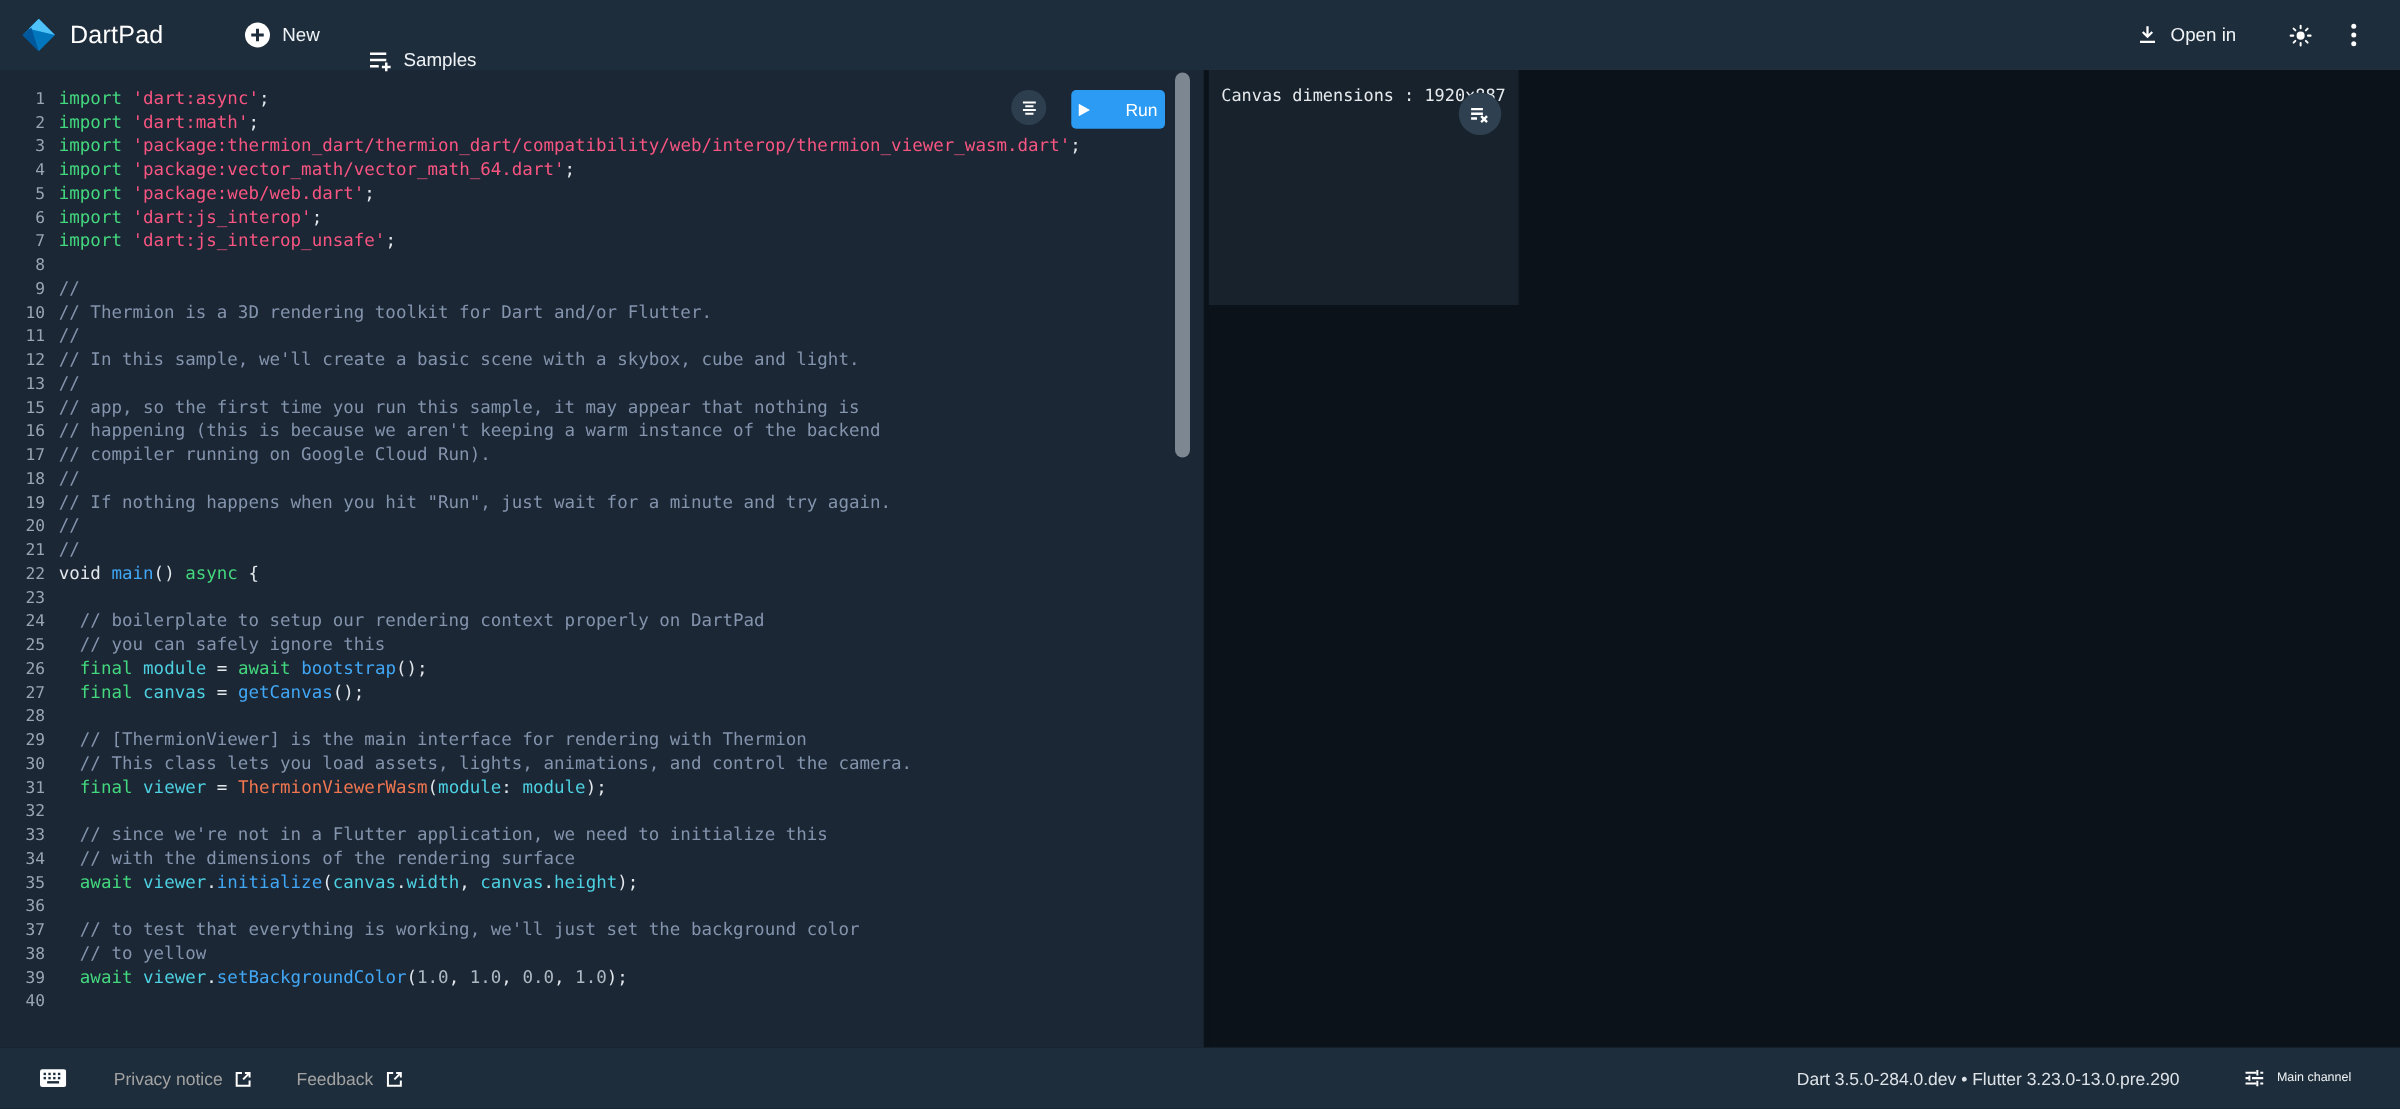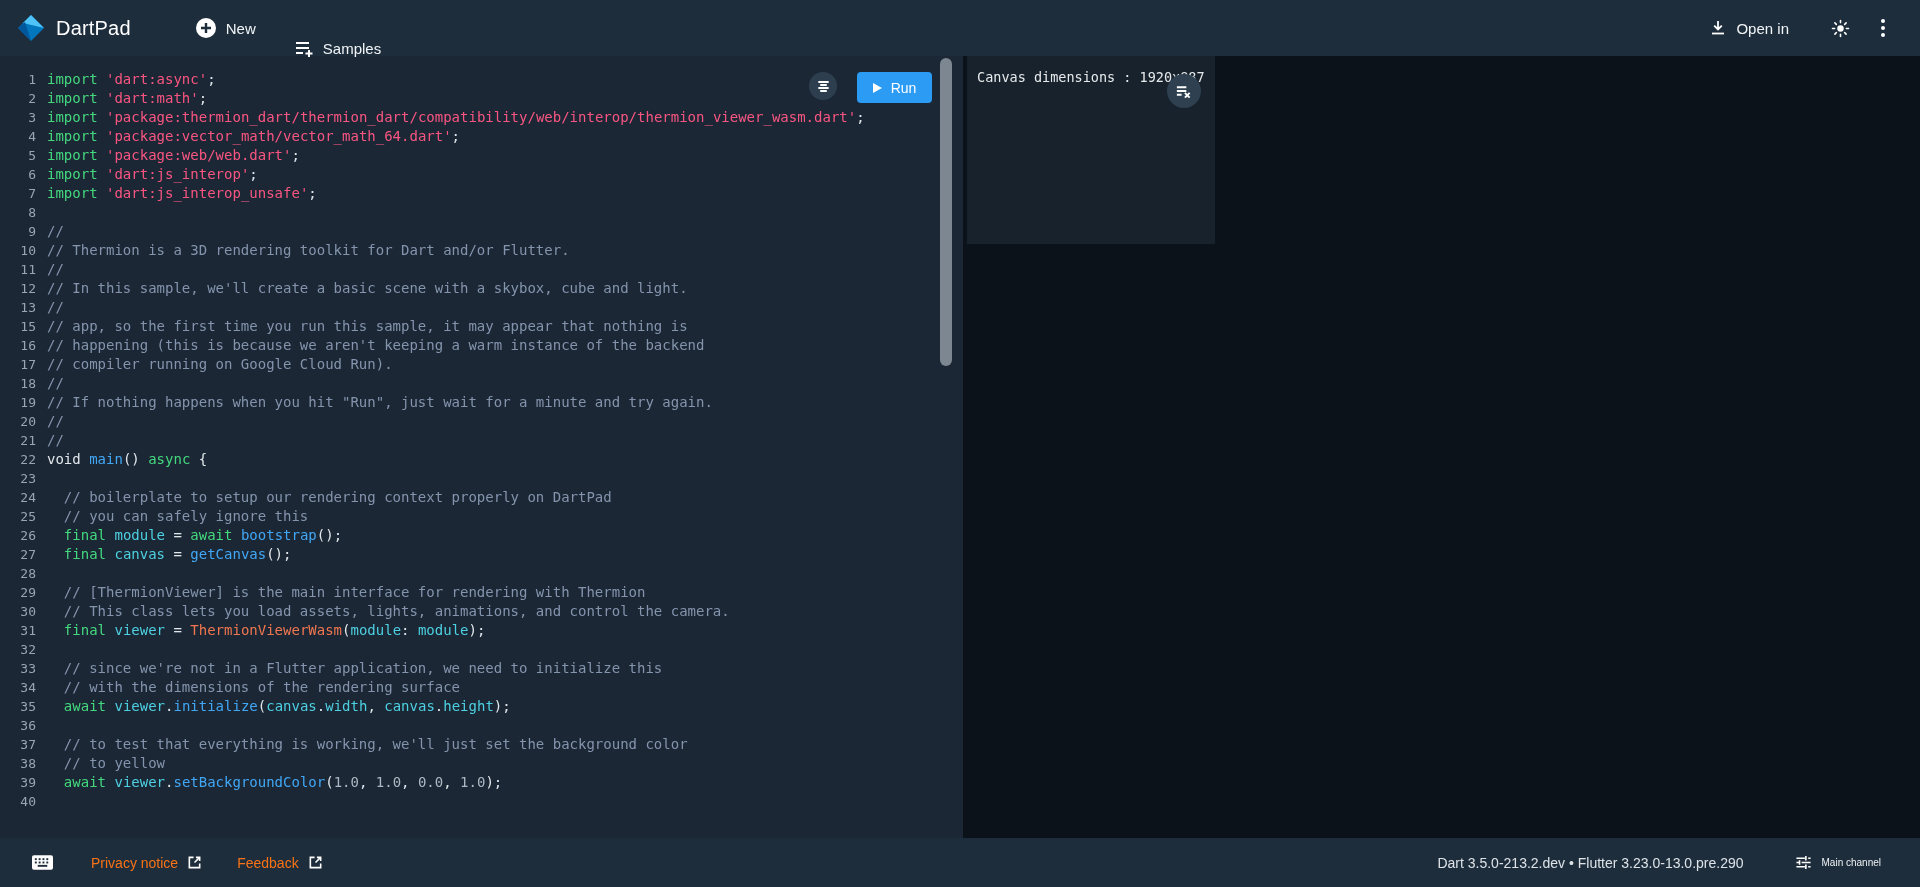--- a/index.html
+++ b/index.html
@@ -17,21 +17,21 @@
   .hdr-btn + .hdr-btn{margin-left:30px;margin-top:40px;}
   .hdr-right{margin-left:auto;display:flex;align-items:center;}
   .icon-btn{background:none;border:none;cursor:pointer;display:flex;align-items:center;padding:4px;}
   .theme-btn{margin-left:34px;}
   .kebab-btn{margin-left:22px;}
 
   
   .app-footer{position:absolute;left:0;bottom:0;width:1920px;height:49px;
     background:#1e2d3b;display:flex;align-items:center;padding:0 33px 0 28px;
     box-sizing:border-box;z-index:5;}
-  .ftr-link{display:flex;align-items:center;gap:9px;color:#f97316;font-size:14px;
+  .ftr-link{display:flex;align-items:flex-end;gap:9px;color:#a3a3a3;font-size:14px;
     font-weight:500;background:none;border:none;cursor:pointer;padding:4px 0;}
   .kbd-btn{margin-right:34px;}
   .ftr-link + .ftr-link{margin-left:35px;}
   .ftr-right{margin-left:auto;display:flex;align-items:center;}
   .versions{color:#dde3e8;font-size:14px;}
   .channel-btn{display:flex;align-items:center;gap:10px;color:#eef2f5;font-size:10px;
     font-weight:500;background:none;border:none;cursor:pointer;margin-left:45px;}
 
   
   .workspace{position:absolute;top:56px;left:0;width:1920px;height:782px;display:flex;}
@@ -52,21 +52,21 @@
   .tok-f{color:#41a7f5;}
   .tok-t{color:#f0764f;}
   .tok-p{color:#e2e7ec;}
   .tok-n{color:#aeb8c2;}
 
   .format-btn{position:absolute;top:16px;right:126px;width:28px;height:28px;
     border-radius:50%;background:#2d3f4e;border:none;cursor:pointer;
     display:flex;align-items:center;justify-content:center;z-index:3;}
   .run-btn{position:absolute;top:16px;right:31px;width:75px;height:31px;
     border-radius:4px;background:#2b9bf3;border:none;cursor:pointer;
-    display:flex;align-items:center;justify-content:center;gap:9px;
+    display:flex;align-items:center;justify-content:space-between;gap:9px;
     color:#ffffff;font-size:14px;font-weight:500;z-index:3;
     font-family:"Liberation Sans", sans-serif;}
   .play-tri{width:0;height:0;border-left:9px solid #fff;
     border-top:5.5px solid transparent;border-bottom:5.5px solid transparent;}
   .scroll-thumb{position:absolute;top:2px;right:11px;width:12px;height:308px;
     border-radius:6px;background:#7d8791;z-index:2;}
 
   
   .panel-divider{width:4px;background:#0b121a;flex:0 0 auto;cursor:col-resize;}
 
@@ -297,21 +297,21 @@
     <span>
       <svg viewBox="0 0 16 16" width="15" height="15" fill="none" stroke="#ffffff" stroke-width="1.7">
         <path d="M13.5 9 v4.5 h-11 v-11 H7"></path>
         <path d="M9.5 2.5 h4 v4"></path>
         <path d="M13.2 2.8 L8 8"></path>
       </svg>
     </span>
   </button>
 
   <div class="ftr-right">
-    <span class="versions">Dart 3.5.0-213.2.dev • Flutter 3.23.0-13.0.pre.290</span>
+    <span class="versions">Dart 3.5.0-284.0.dev • Flutter 3.23.0-13.0.pre.290</span>
     <button class="channel-btn">
       <span>
         <svg viewBox="0 0 18 18" width="17" height="17" fill="none" stroke="#ffffff" stroke-width="1.7">
           <path d="M1.5 4.5 h9 M14 4.5 h2.5 M11.5 2.2 v4.6"></path>
           <path d="M1.5 9 h2.5 M7 9 h9.5 M4.8 6.7 v4.6"></path>
           <path d="M1.5 13.5 h9 M14 13.5 h2.5 M11.5 11.2 v4.6"></path>
         </svg>
       </span>
       <span>Main channel</span>
     </button>

